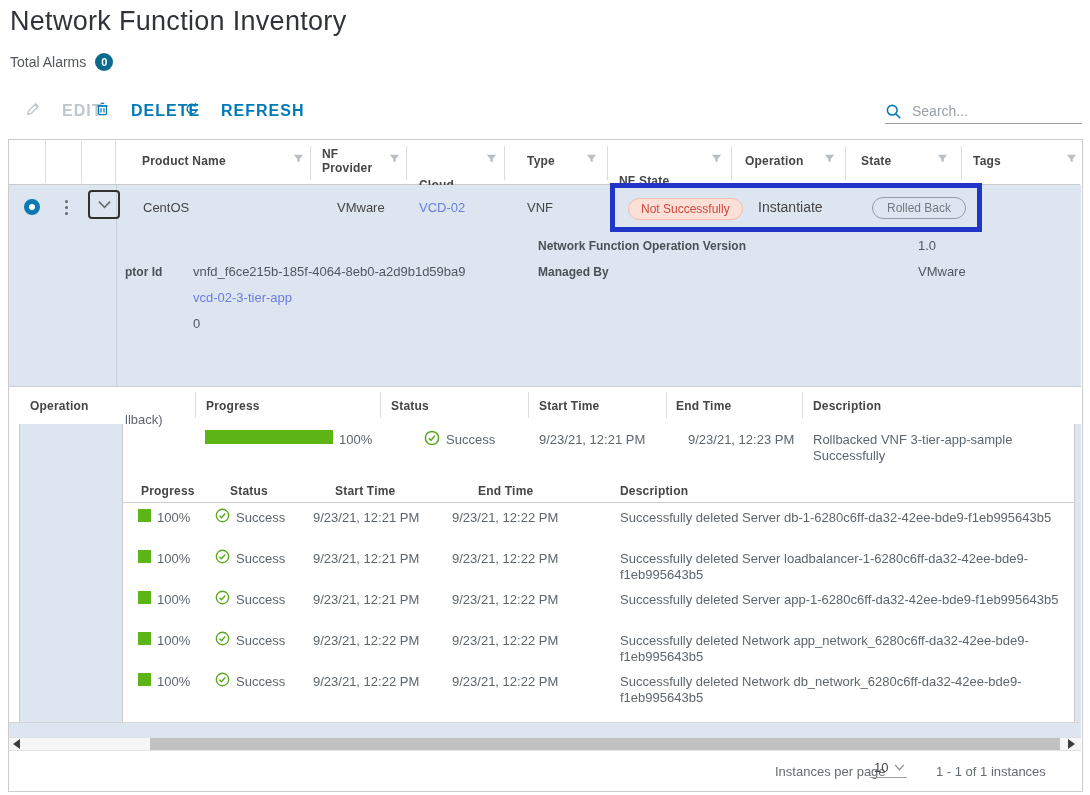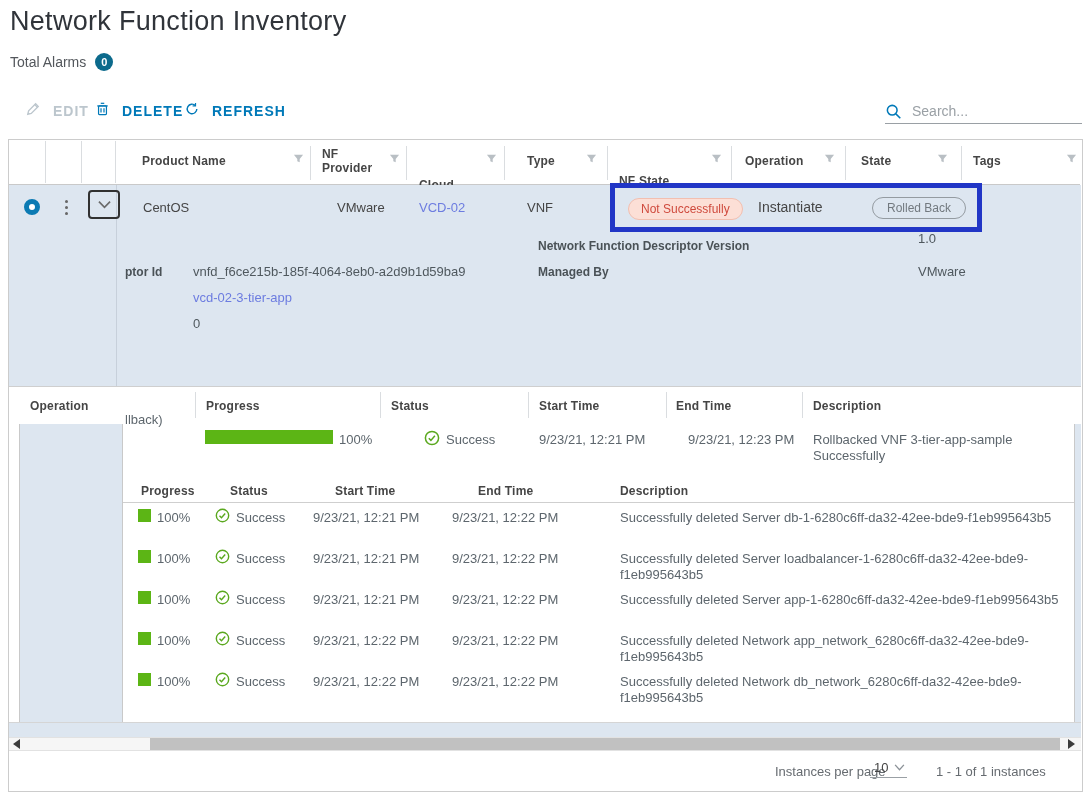--- a/index.html
+++ b/index.html
@@ -3,21 +3,21 @@
 <meta charset="utf-8">
 <style>
   html,body{margin:0;padding:0;background:#fff;}
   #screen{position:relative;width:1090px;height:795px;background:#fff;
           font-family:"Liberation Sans",sans-serif;color:#454545;overflow:hidden;}
   .abs{position:absolute;}
   .title{font-size:27px;font-weight:400;color:#30343a;letter-spacing:.3px;}
   .alarms-label{font-size:14px;color:#53575c;}
   .badge{display:inline-block;width:18px;height:18px;border-radius:50%;background:#0c6a8c;
          color:#fff;font-size:11px;line-height:18px;text-align:center;font-weight:600;}
-  .tbtn{display:flex;align-items:center;gap:13px;font-size:14px;font-weight:600;
+  .tbtn{display:flex;align-items:center;gap:22px;font-size:16px;font-weight:600;
         letter-spacing:1px;color:#0079b8;cursor:pointer;background:none;border:none;padding:0;}
   .tbtn.disabled{color:#bcc6cd;}
   .search-wrap{display:flex;align-items:center;gap:8px;border-bottom:1px solid #9aa0a5;height:24px;}
   .search-input{border:none;outline:none;font-size:14px;color:#454545;width:150px;background:transparent;
                 font-family:"Liberation Sans",sans-serif;}
   .search-input::placeholder{color:#9aa0a5;}
   .frame{border:1px solid #cccccc;}
   .hdr{font-size:12px;font-weight:600;color:#454545;letter-spacing:.2px;line-height:14px;}
   .cell{font-size:13px;color:#454545;}
   .gray{font-size:13px;color:#5d666d;}
@@ -177,22 +177,22 @@
   <div class="abs cell" style="left:758px;top:199px;font-size:14px;">Instantiate</div>
   <span class="abs oval-btn" style="left:872px;top:197px;">Rolled Back</span>
 
   <div class="abs annot" style="left:610px;top:183px;width:362px;height:39px;"></div>
 
   <div class="abs dlabel" style="left:125px;top:265px;">ptor Id</div>
   <div class="abs dvalue" style="left:193px;top:264px;">vnfd_f6ce215b-185f-4064-8eb0-a2d9b1d59ba9</div>
   <div class="abs link" style="left:193px;top:290px;">vcd-02-3-tier-app</div>
   <div class="abs dvalue" style="left:193px;top:316px;">0</div>
 
-  <div class="abs dlabel" style="left:538px;top:239px;">Network Function Descriptor Version</div>
-  <div class="abs dvalue" style="left:918px;top:231px;">1.0</div>
+  <div class="abs dlabel" style="left:538px;top:239px;">Network Function Operation Version</div>
+  <div class="abs dvalue" style="left:918px;top:238px;">1.0</div>
   <div class="abs dlabel" style="left:538px;top:265px;">Managed By</div>
   <div class="abs dvalue" style="left:918px;top:264px;">VMware</div>
 
   <div class="abs" style="left:9px;top:386px;width:1072px;height:37px;background:#fff;border-top:1px solid #cfcfcf;border-bottom:1px solid #cfcfcf;"></div>
   <div class="abs hdr" style="left:30px;top:399px;">Operation</div>
   <div class="abs vsep" style="left:195px;top:392px;height:26px;"></div>
   <div class="abs hdr" style="left:206px;top:399px;">Progress</div>
   <div class="abs vsep" style="left:380px;top:392px;height:26px;"></div>
   <div class="abs hdr" style="left:391px;top:399px;">Status</div>
   <div class="abs vsep" style="left:528px;top:392px;height:26px;"></div>

